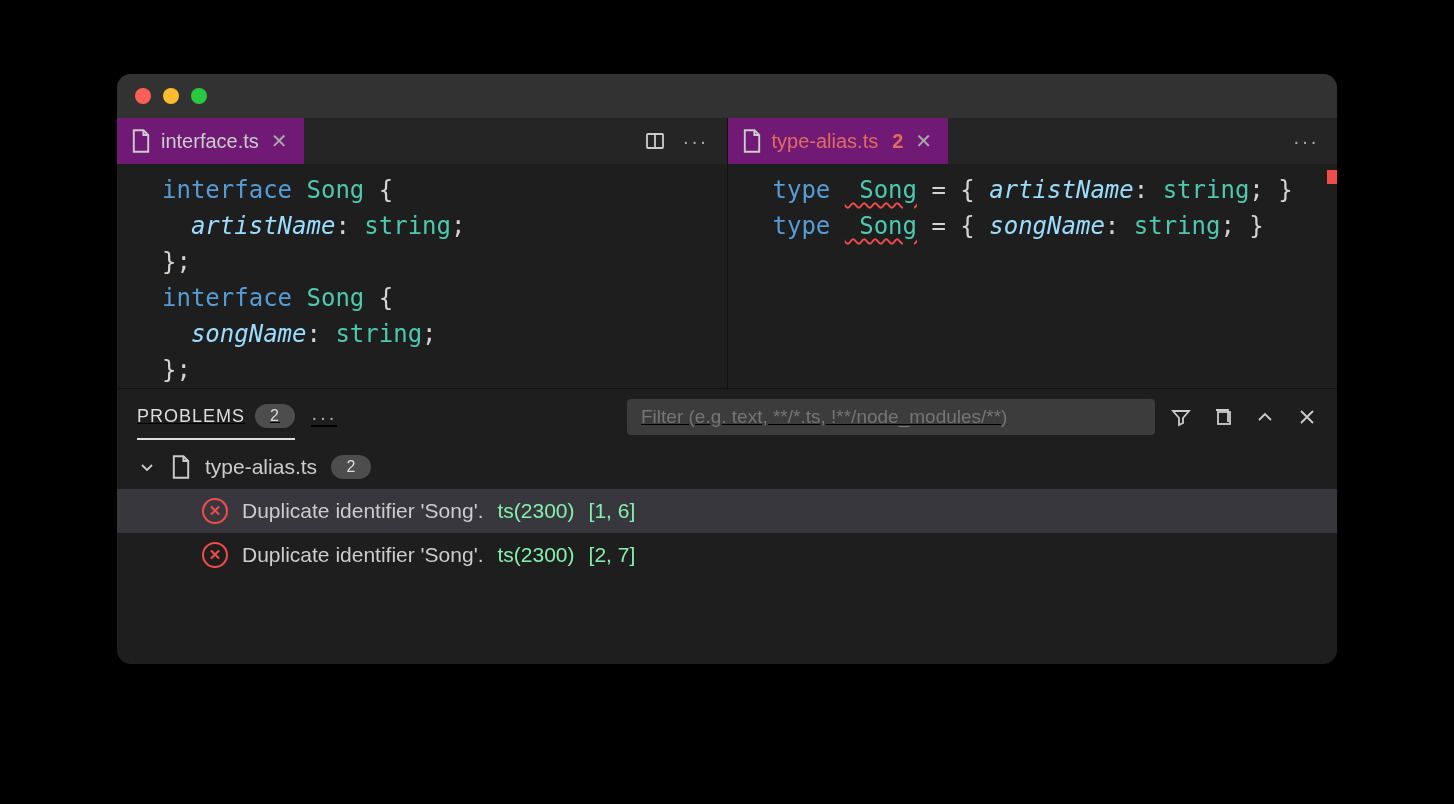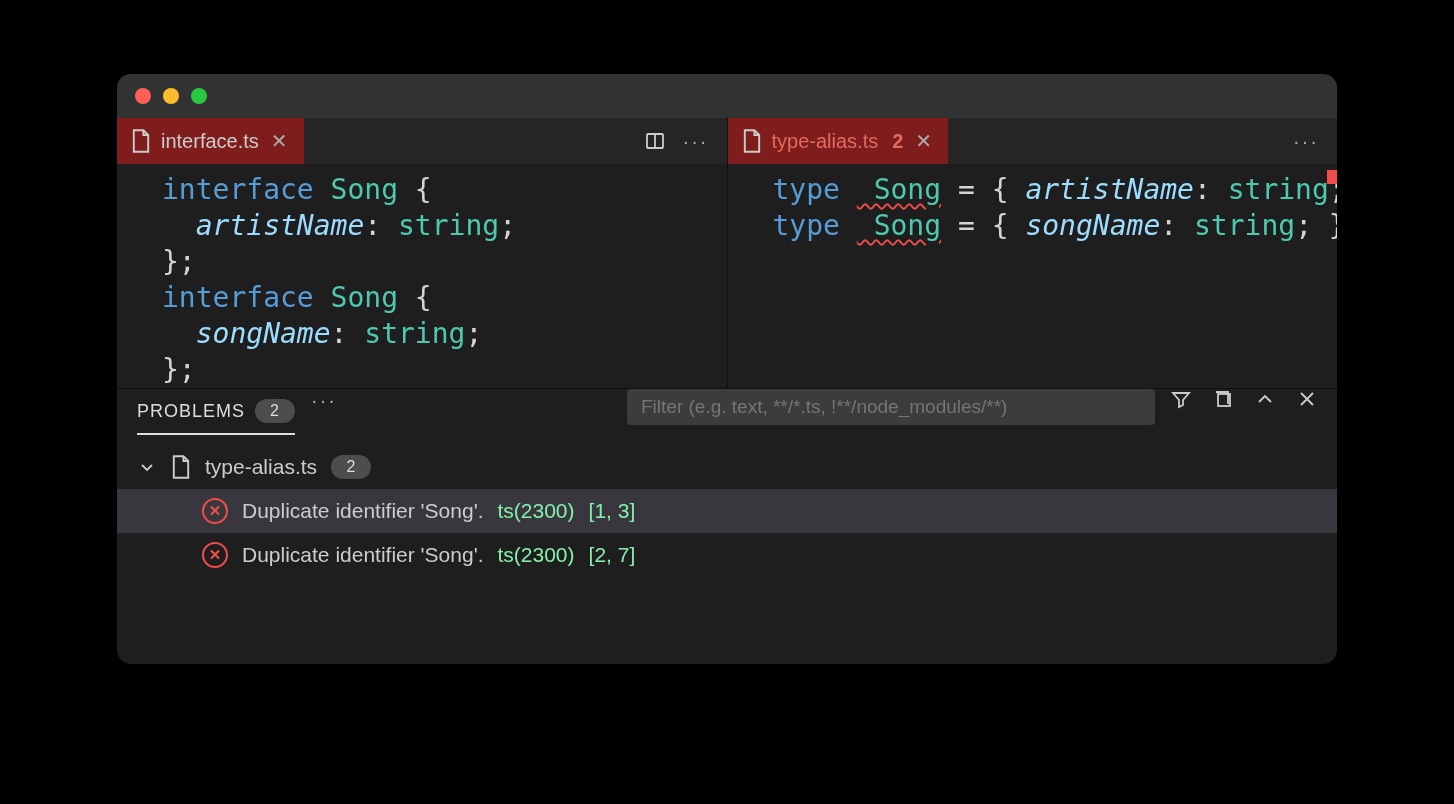--- a/index.html
+++ b/index.html
@@ -4,32 +4,32 @@
 <style>
   html,body{margin:0;padding:0;background:#000;width:1454px;height:804px;font-family:-apple-system,Helvetica,Arial,sans-serif;}
   .window{position:absolute;left:117px;top:74px;width:1220px;height:590px;background:#1e1e1e;border-radius:14px;overflow:hidden;box-shadow:0 20px 60px rgba(0,0,0,.6);}
   .titlebar{height:44px;background:#323232;display:flex;align-items:center;padding-left:18px;gap:12px;}
   .tl{width:16px;height:16px;border-radius:50%;}
   .red{background:#ff5f57;} .yellow{background:#febc2e;} .green{background:#28c840;}
   .editors{display:flex;height:270px;}
   .editor{flex:1;display:flex;flex-direction:column;min-width:0;}
   .editor+.editor{border-left:1px solid #111;}
   .tabs{height:46px;display:flex;align-items:stretch;background:#252526;}
-  .tab{display:flex;align-items:center;gap:10px;padding:0 14px;background:#7f1d1d;color:#ccc;font-size:20px;}
+  .tab{display:flex;align-items:center;gap:10px;padding:0 14px;background:#701a75;color:#ccc;font-size:20px;}
   .tab.mod .fname{color:#e06c60;}
   .fname{white-space:nowrap;}
   .badge-num{color:#e06c60;font-weight:600;margin-left:4px;}
   .close-x{color:#aaa;font-size:20px;padding:0 2px;}
   .tab-actions{margin-left:auto;display:flex;align-items:center;gap:18px;padding-right:18px;color:#aaa;}
-  .code{flex:1;padding:8px 0 0 45px;font-family:ui-monospace,Menlo,Consolas,monospace;font-size:28px;line-height:36px;color:#d4d4d4;white-space:pre;overflow:hidden;position:relative;}
+  .code{flex:1;padding:8px 0 0 45px;font-family:ui-monospace,Menlo,Consolas,monospace;font-size:24px;line-height:36px;color:#d4d4d4;white-space:pre;overflow:hidden;position:relative;}
   .k-blue{color:#569cd6;} .k-type{color:#4ec9b0;} .k-prop{color:#9cdcfe;font-style:italic;}
   .squig{text-decoration:underline wavy #f14c4c;text-decoration-thickness:2px;text-underline-offset:4px;}
   .err-stripe{position:absolute;right:0;top:6px;width:10px;height:14px;background:#f14c4c;}
   .panel{border-top:1px solid #111;height:230px;display:flex;flex-direction:column;}
-  .panel-head{display:flex;align-items:flex-start;height:56px;padding:0 20px;gap:16px;}
+  .panel-head{display:flex;align-items:center;height:56px;padding:0 20px;gap:16px;text-decoration:underline;}
   .ptab{display:flex;align-items:center;gap:10px;color:#ddd;font-size:18px;letter-spacing:1px;padding-bottom:10px;margin-top:10px;}
   .ptab.active{border-bottom:2px solid #ddd;}
   .count-pill{background:#4d4d4d;color:#ddd;border-radius:12px;min-width:24px;height:24px;display:inline-flex;align-items:center;justify-content:center;font-size:16px;padding:0 8px;}
   .dots{color:#aaa;font-size:20px;letter-spacing:2px;}
   .spacer{flex:1;}
   .filter{background:#3c3c3c;color:#9d9d9d;border:none;height:36px;border-radius:4px;padding:0 14px;font-size:19px;width:500px;}
   .panel-icons{display:flex;align-items:center;gap:22px;color:#ccc;font-size:20px;}
   .problems{flex:1;overflow:auto;color:#ccc;font-size:21px;}
   .prow{display:flex;align-items:center;height:44px;padding-left:20px;gap:14px;}
   .prow.group{}
@@ -135,21 +135,21 @@
             <path d="M2 1h8l4 4v14H2z" stroke="#ccc" stroke-width="1.6" fill="none"></path>
             <path d="M10 1v4h4" stroke="#ccc" stroke-width="1.6" fill="none"></path>
           </svg>
         <span>type-alias.ts</span>
         <span class="count-pill">2</span>
       </div>
       <div class="prow item sel">
         <span class="err-ico">✕</span>
         <span>Duplicate identifier 'Song'.</span>
         <span class="dim">ts(2300)</span>
-        <span class="dim">[1, 3]</span>
+        <span class="dim">[1, 6]</span>
       </div>
       <div class="prow item">
         <span class="err-ico">✕</span>
         <span>Duplicate identifier 'Song'.</span>
         <span class="dim">ts(2300)</span>
         <span class="dim">[2, 7]</span>
       </div>
     </div>
   </div>
 </div>

